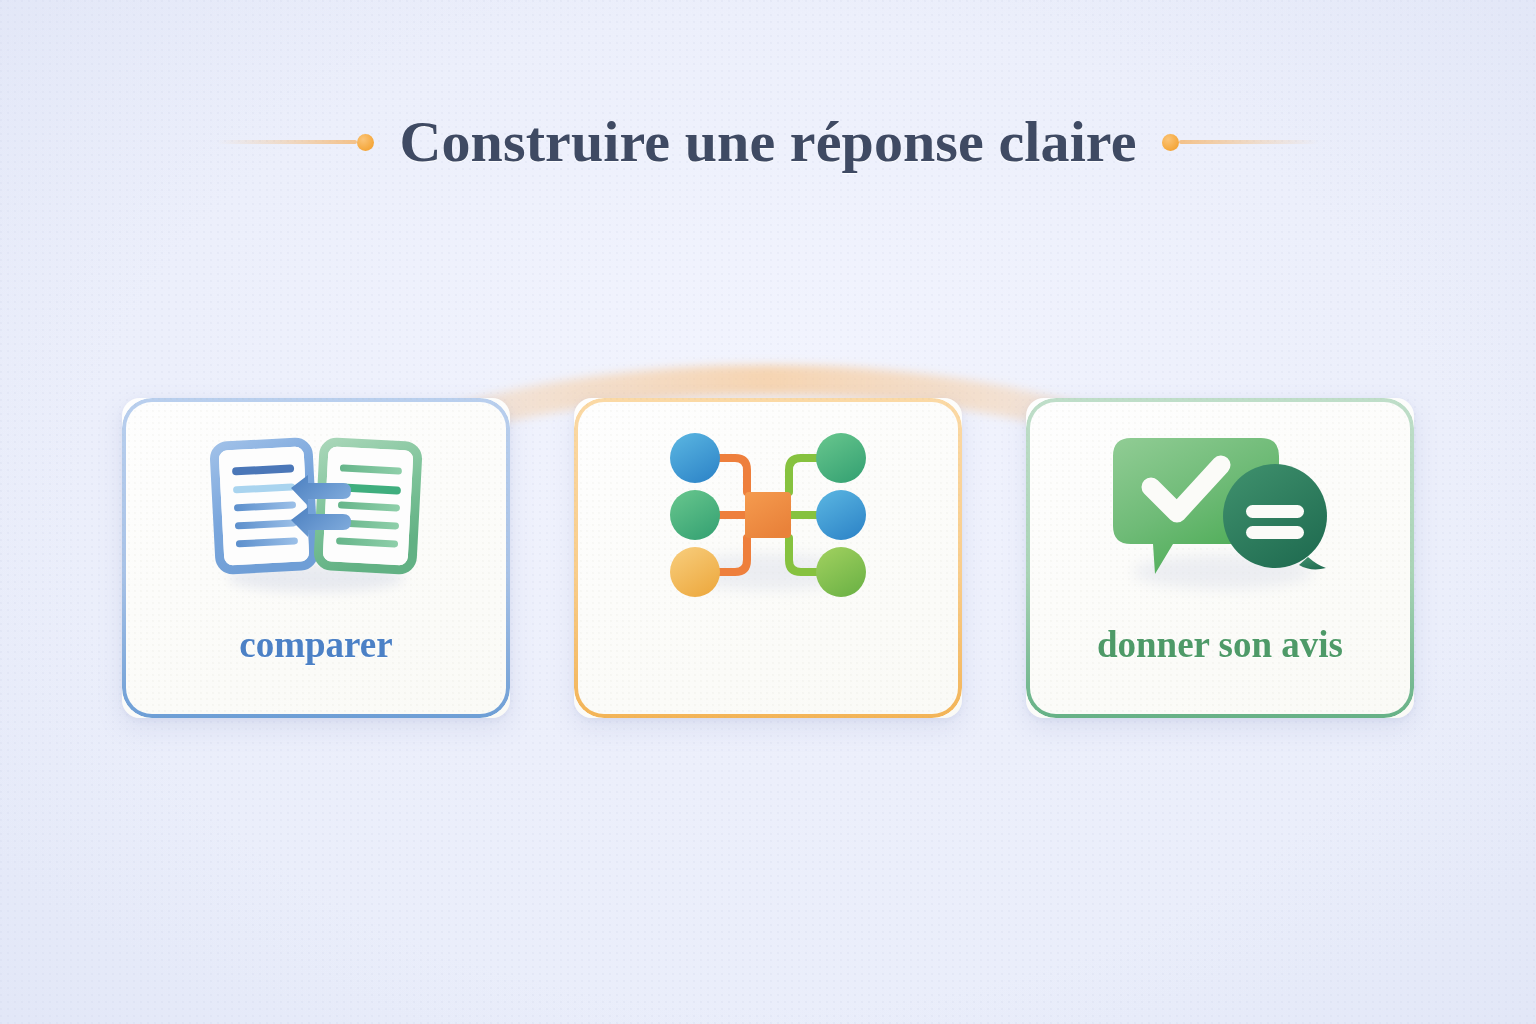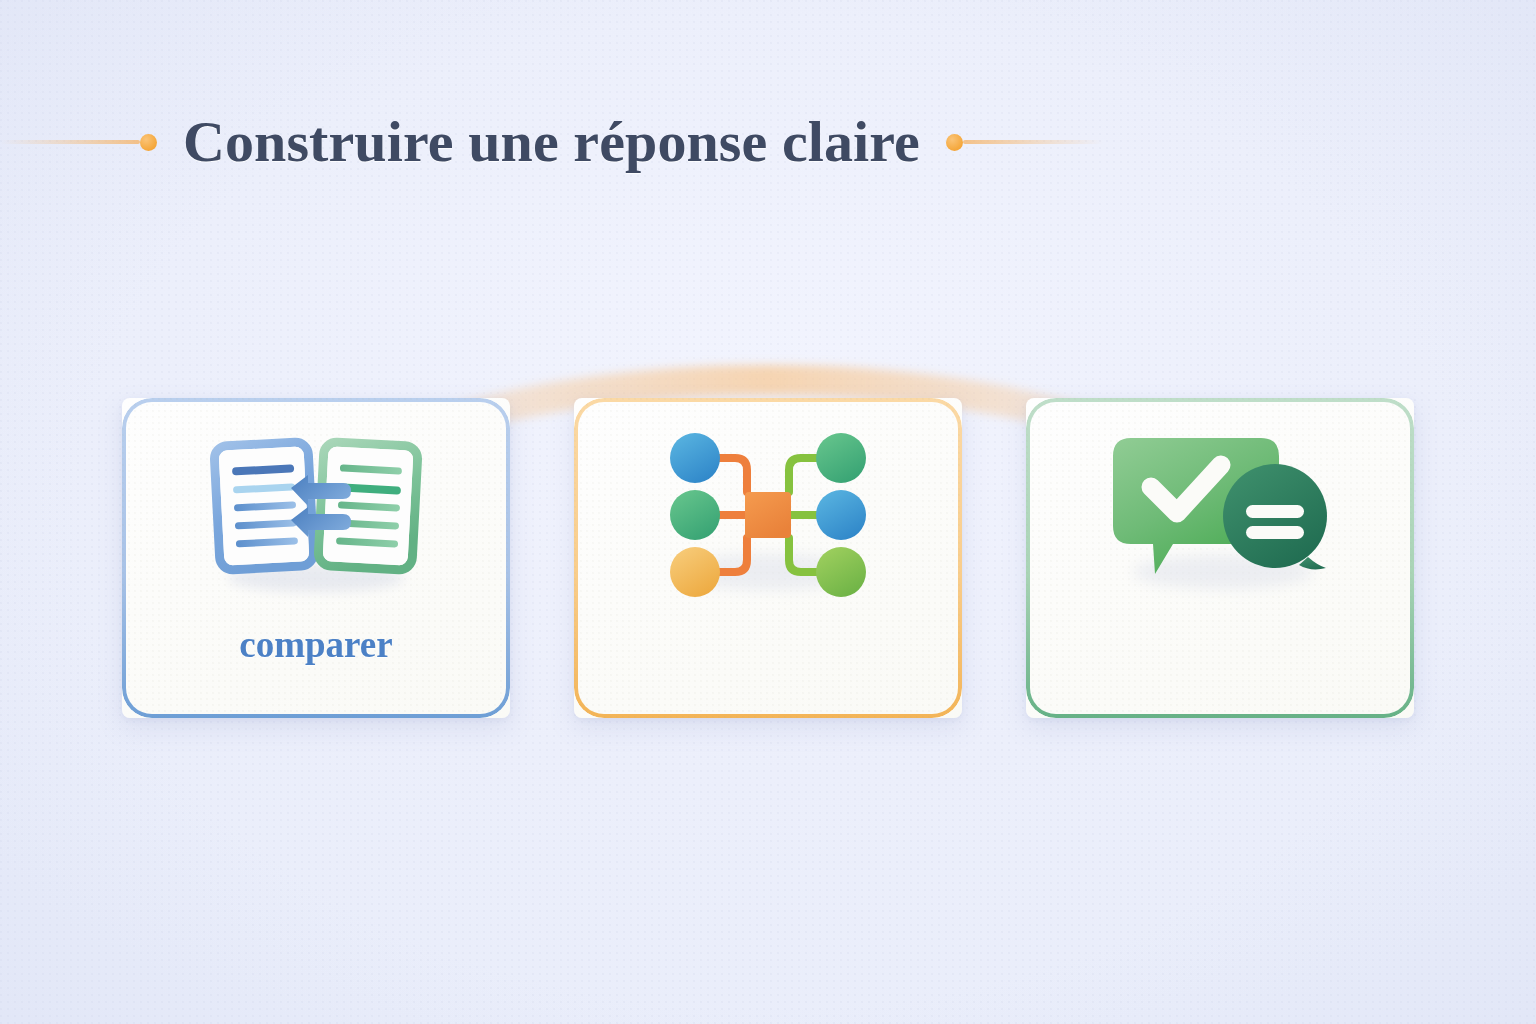--- a/index.html
+++ b/index.html
@@ -44,21 +44,21 @@
 
   
   .header {
     position: absolute;
     top: 104px;
     left: 0;
     width: 1536px;
     height: 76px;
     display: flex;
     align-items: center;
-    justify-content: flex-start;
+    justify-content: center;
     gap: 0;
     z-index: 6;
   }
   .rule {
     height: 4px;
     border-radius: 2px;
     flex: 0 0 auto;
   }
   .rule-left {
     width: 140px;
@@ -107,21 +107,21 @@
     display: flex;
     justify-content: center;
     align-items: flex-start;
     gap: 64px;
     z-index: 5;
   }
   .card {
     position: relative;
     width: 388px;
     height: 320px;
-    border-radius: 8px;
+    border-radius: 18px;
     background:
       linear-gradient(160deg, #fefefe 0%, #fcfcfa 45%, #fafaf6 100%);
     box-shadow:
       0 10px 26px rgba(130,142,190,0.16),
       0 2px 6px rgba(130,142,190,0.10);
     display: flex;
     flex-direction: column;
     align-items: center;
     justify-content: flex-start;
     box-sizing: border-box;
@@ -356,18 +356,19 @@
           </g>
 
           <g>
             <path d="M 213 135 Q 222 143 231 146 Q 216 150 204 143 Z" fill="url(#bubbleSmall)"></path>
             <circle cx="180" cy="94" r="52" fill="url(#bubbleSmall)"></circle>
             <rect x="151" y="83" width="58" height="13" rx="6.5" fill="#fbfbf8"></rect>
             <rect x="151" y="104" width="58" height="13" rx="6.5" fill="#fbfbf8"></rect>
           </g>
         </svg>
       </div>
+      <div class="card-label label-green">donner son avis</div>
     </div>
 
   </div>
 
   <div class="vignette"></div>
 </div>
 
 </body></html>

